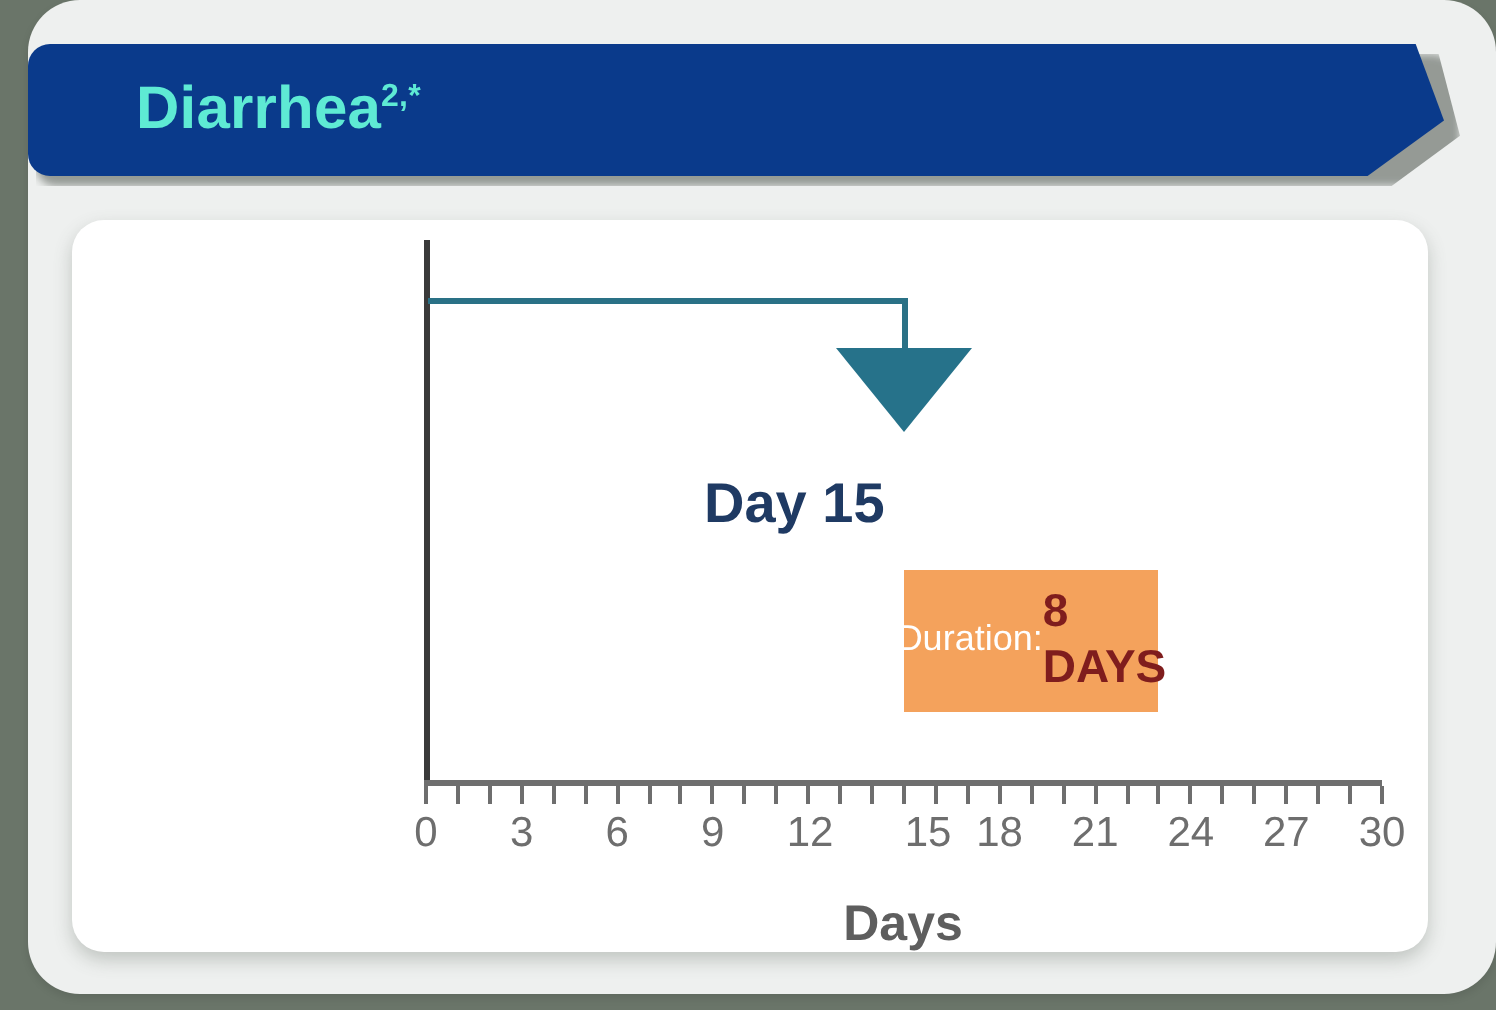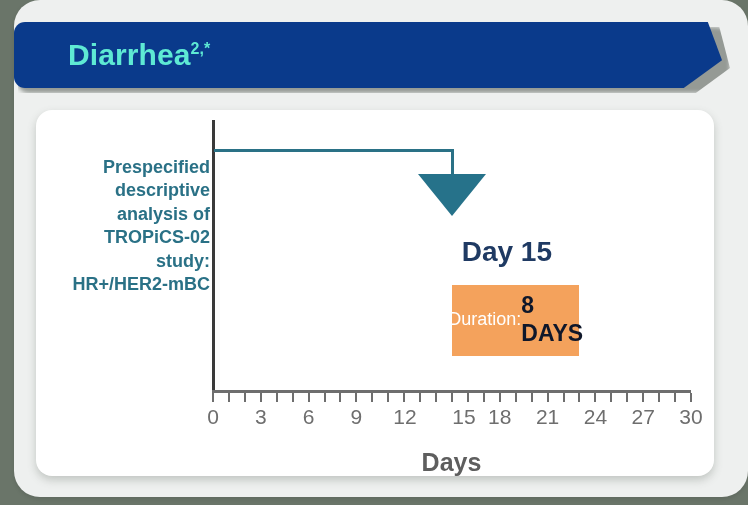--- a/index.html
+++ b/index.html
@@ -209,21 +209,21 @@
     text-align: center;
     color: #1f3a63;
     font-size: 21px;
     font-weight: normal;
     line-height: 1.15;
   }
   .onset-value {
     position: absolute;
     top: 126px;
     width: 200px;
-    text-align: right;
+    text-align: left;
     color: #1f3a63;
     font-size: 28px;
     font-weight: bold;
     line-height: 1.15;
   }
 
   
   .duration-box {
     position: absolute;
     top: 175px;
@@ -233,21 +233,21 @@
     justify-content: center;
     padding: 7px 0 9px 0;
   }
   .duration-label {
     color: #ffffff;
     font-size: 18px;
     font-weight: normal;
     line-height: 1.2;
   }
   .duration-value {
-    color: #0f172a;
+    color: #7f1d1d;
     font-size: 23px;
     font-weight: bold;
     line-height: 1.2;
   }
 </style>
 </head>
 <body>
 
 <div id="page">
 
@@ -256,21 +256,20 @@
   <div class="banner-wrap">
     <div class="banner-shadow"></div>
     <div class="banner">
       <div class="banner-title"><span>Diarrhea</span><sup>2,*</sup></div>
     </div>
   </div>
 
   <div class="card">
     <div class="chart-area">
 
-      <div class="left-label">Prespecified descriptive analysis of TROPiCS-02 study: HR+/HER2-mBC</div>
 
       <div class="y-axis"></div>
       <div class="x-axis"></div>
 
       <div id="ticks">
           <div class="tick major" style="left: 176px;"></div>
           <div class="tick major" style="left: 191.933px;"></div>
           <div class="tick major" style="left: 207.867px;"></div>
           <div class="tick major" style="left: 223.8px;"></div>
           <div class="tick major" style="left: 239.733px;"></div>

